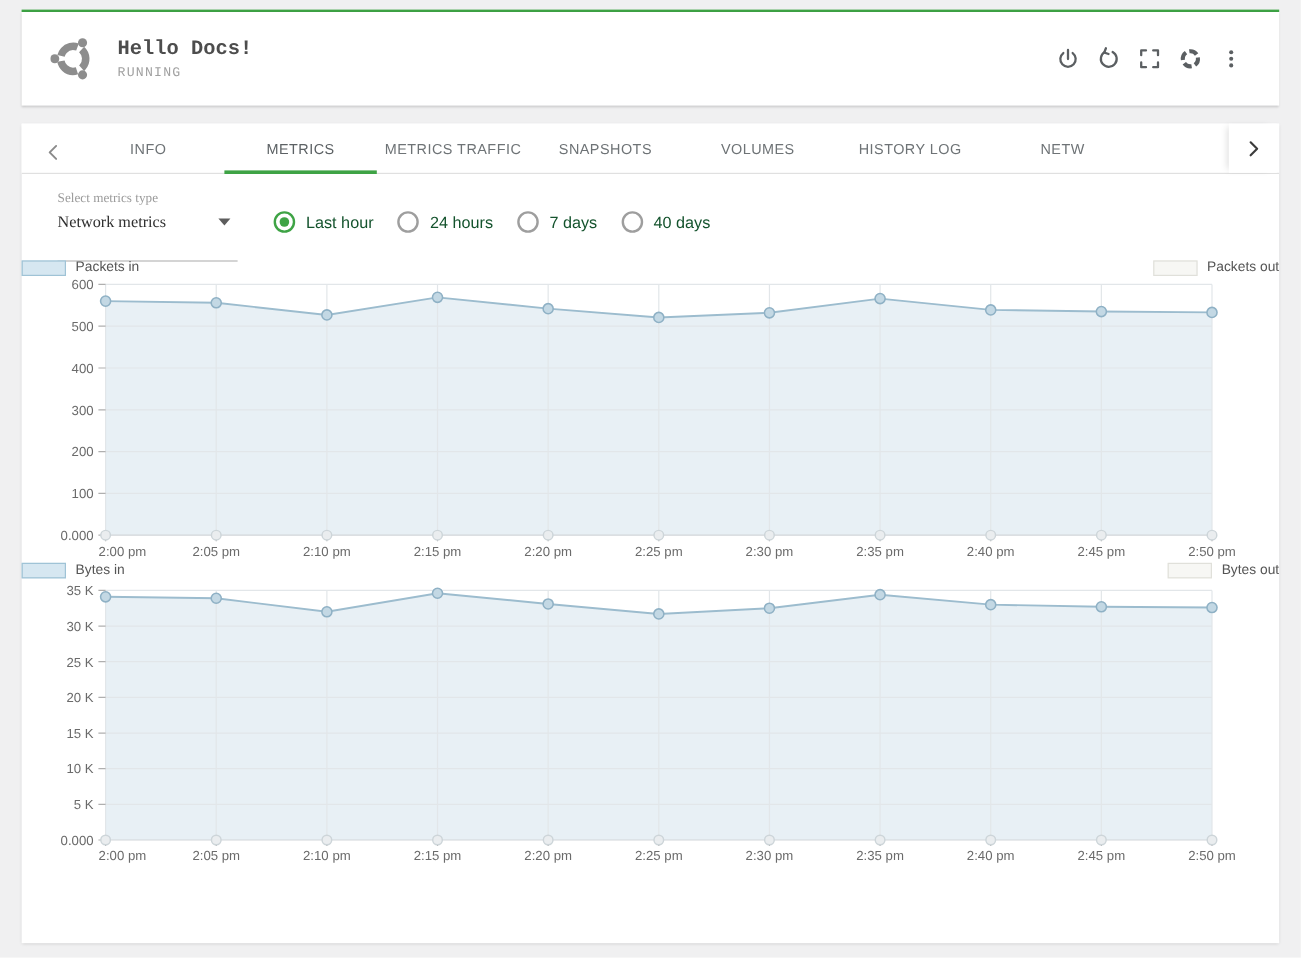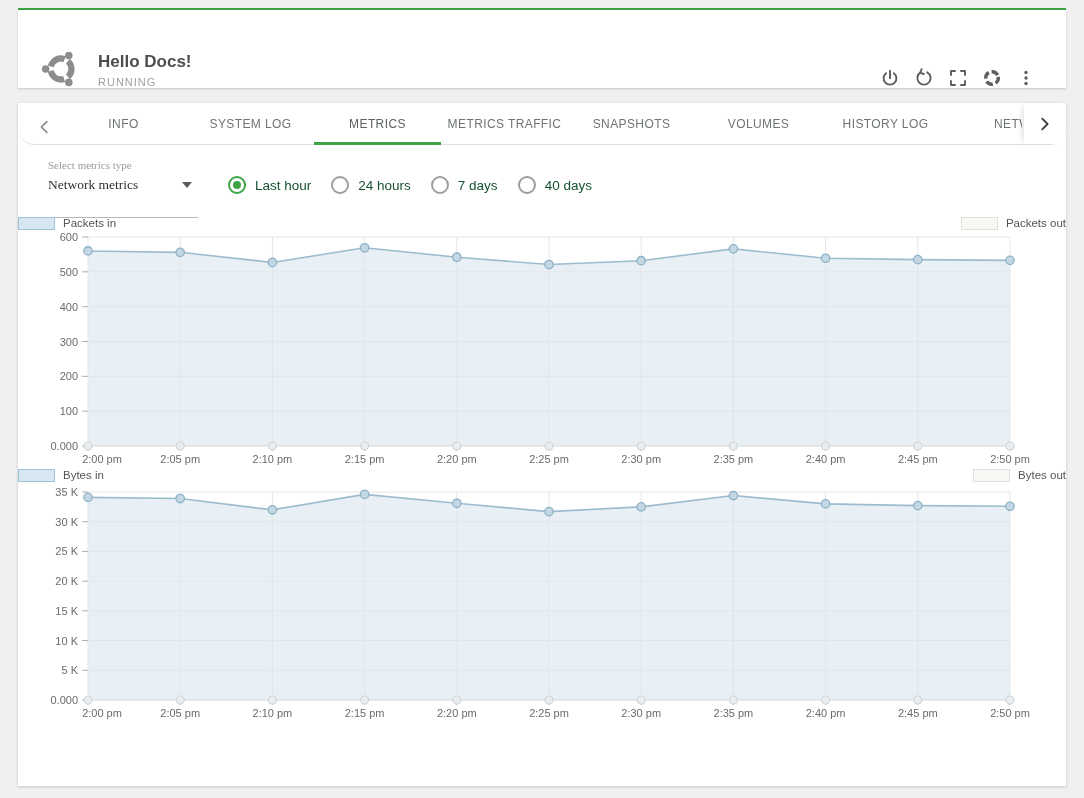--- a/index.html
+++ b/index.html
@@ -2,33 +2,33 @@
 <html style="--accent: #3EA345;"><head>
 <meta charset="utf-8">
 <style>
   * { margin:0; padding:0; box-sizing:border-box; }
   html,body { width:1084px; height:798px; }
   body { background:#f0f0f1; font-family:"Liberation Sans", sans-serif; position:relative; overflow:hidden; }
 
   .accent-bar { position:absolute; left:18px; right:18px; top:8px; height:2px; }
 
   .header-card { position:absolute; left:18px; right:18px; top:10px; height:78px;
-    background:#fff; box-shadow:0 1px 2px rgba(0,0,0,0.18); display:flex; align-items:flex-end; }
+    background:#fff; box-shadow:0 1px 2px rgba(0,0,0,0.18); display:flex; align-items:center;font-family:Liberation Mono, monospace; }
   .logo-wrap { width:38px; height:38px; margin-left:24px; flex:0 0 auto; }
   .title-block { margin-left:18px; }
   .app-title { font-size:17px; font-weight:bold; color:#4d4d4d; }
   .app-status { font-size:11px; color:#a0a0a0; letter-spacing:1px; margin-top:4px; }
   .header-actions { margin-left:auto; margin-right:30px; display:flex; align-items:center; gap:14px; }
   .icon-btn { width:20px; height:20px; display:flex; align-items:center; justify-content:center; cursor:pointer; }
   .icon-btn svg { width:20px; height:20px; }
 
   .main-panel { position:absolute; left:18px; right:18px; top:103px; height:683px;
     background:#fff; box-shadow:0 1px 3px rgba(0,0,0,0.18); }
 
-  .tab-bar { position:absolute; left:0; right:0; top:0; height:42px; border-bottom:1px solid #e0e0e0; background:#fff;border-radius:17px; }
+  .tab-bar { position:absolute; left:0; right:0; top:0; height:42px; border-bottom:1px solid #e0e0e0; background:#fff; }
   .tab-scroll-left { position:absolute; left:10px; top:8px; width:34px; height:32px;
     display:flex; align-items:center; justify-content:center; background:#fff; cursor:pointer; }
   .tab-scroll-right { position:absolute; right:2px; top:0; width:40px; height:41px;
     display:flex; align-items:center; justify-content:center; background:#fff; cursor:pointer;
     box-shadow:-4px 0 6px -3px rgba(0,0,0,0.15); }
   .tabs-strip { position:absolute; left:42px; right:44px; top:0; height:42px; display:flex; overflow:hidden; }
   .tab-item { flex:0 0 127px; display:flex; align-items:center; justify-content:center;
     font-size:12px; letter-spacing:0.4px; color:#6e7376; cursor:pointer; position:relative; white-space:nowrap; }
   .tab-item.active { color:#5c6164; }
   .tab-item.active::after { content:""; position:absolute; left:0; right:0; bottom:0; height:3px; background:var(--accent); }
@@ -114,21 +114,20 @@
           <circle cx="10" cy="15.5" r="1.7"></circle>
       </svg>
     </span>
   </div>
 </div>
 
 <div class="main-panel">
   <div class="tab-bar">
     <div class="tabs-strip" id="tabs-strip">
         <div class="tab-item">INFO</div>
-        <div class="tab-item">SYSTEM LOG</div>
         <div class="tab-item active">METRICS</div>
         <div class="tab-item">METRICS TRAFFIC</div>
         <div class="tab-item">SNAPSHOTS</div>
         <div class="tab-item">VOLUMES</div>
         <div class="tab-item">HISTORY LOG</div>
         <div class="tab-item">NETW</div>
       </div>
     <div class="tab-scroll-left">
       <svg width="18" height="18" viewBox="0 0 20 20" fill="none" stroke="#8a8a8a" stroke-width="1.8" stroke-linecap="round" stroke-linejoin="round">
           <path d="M12,4 L6,10 L12,16"></path>

